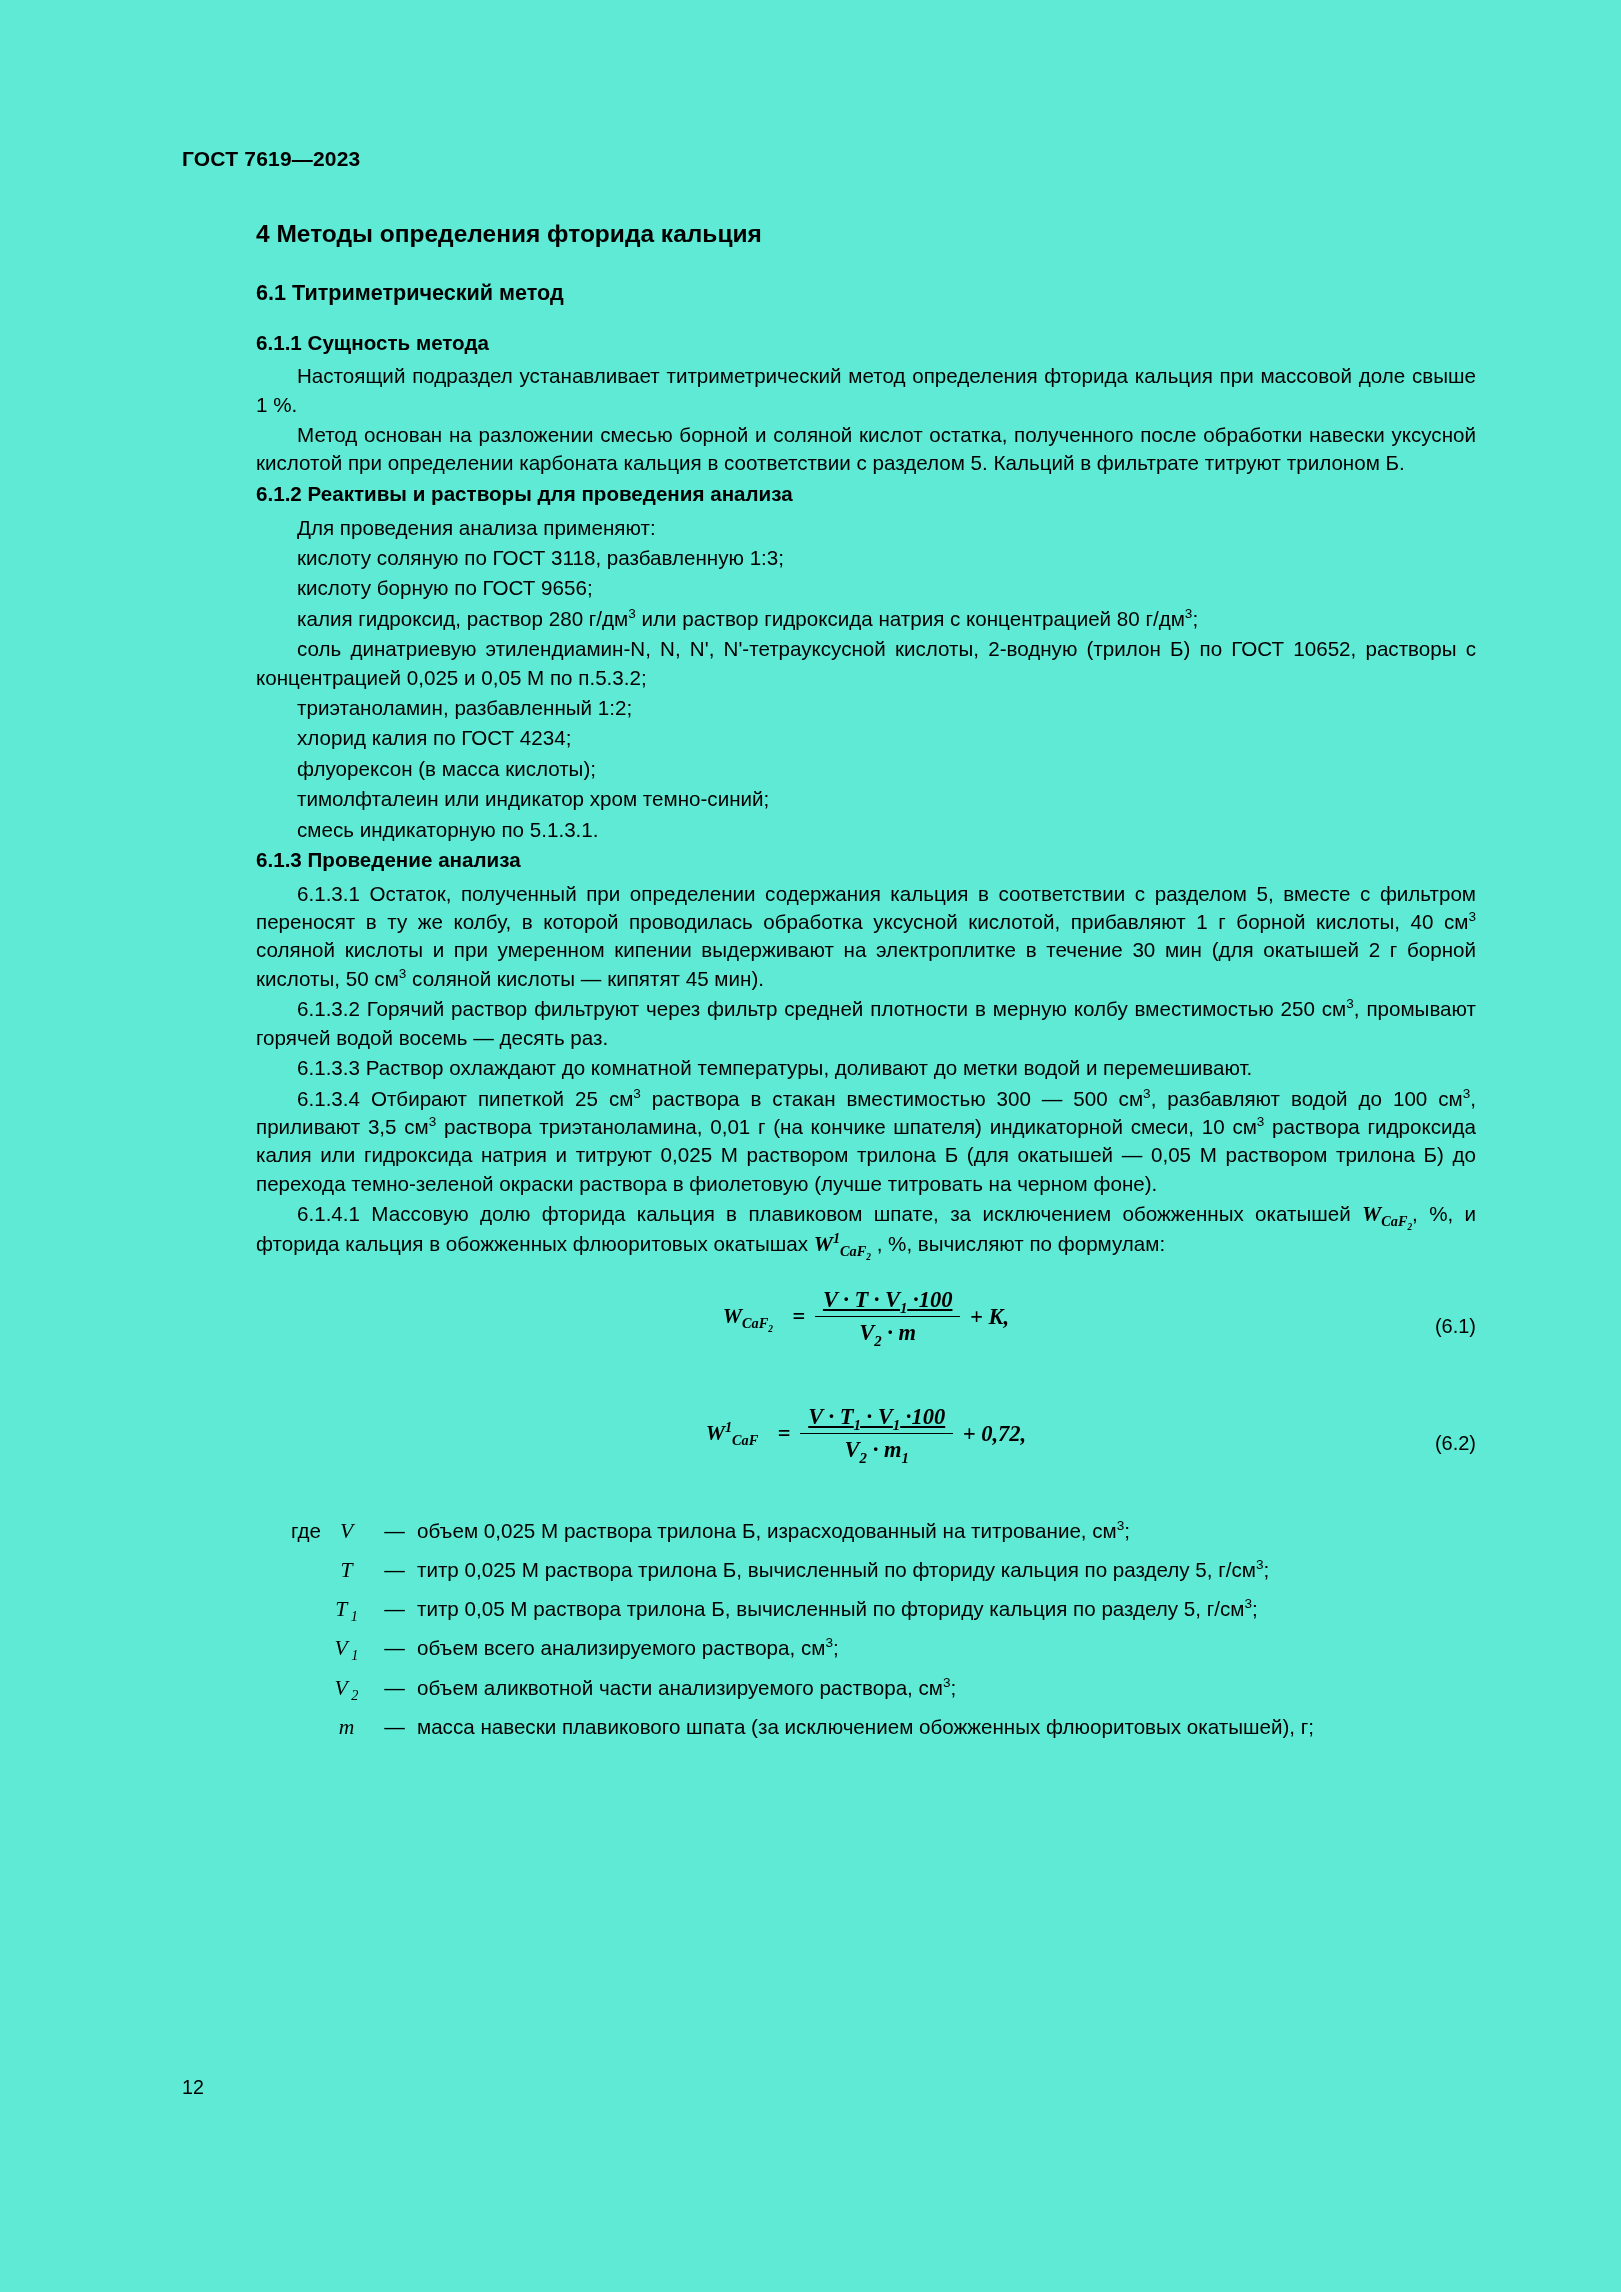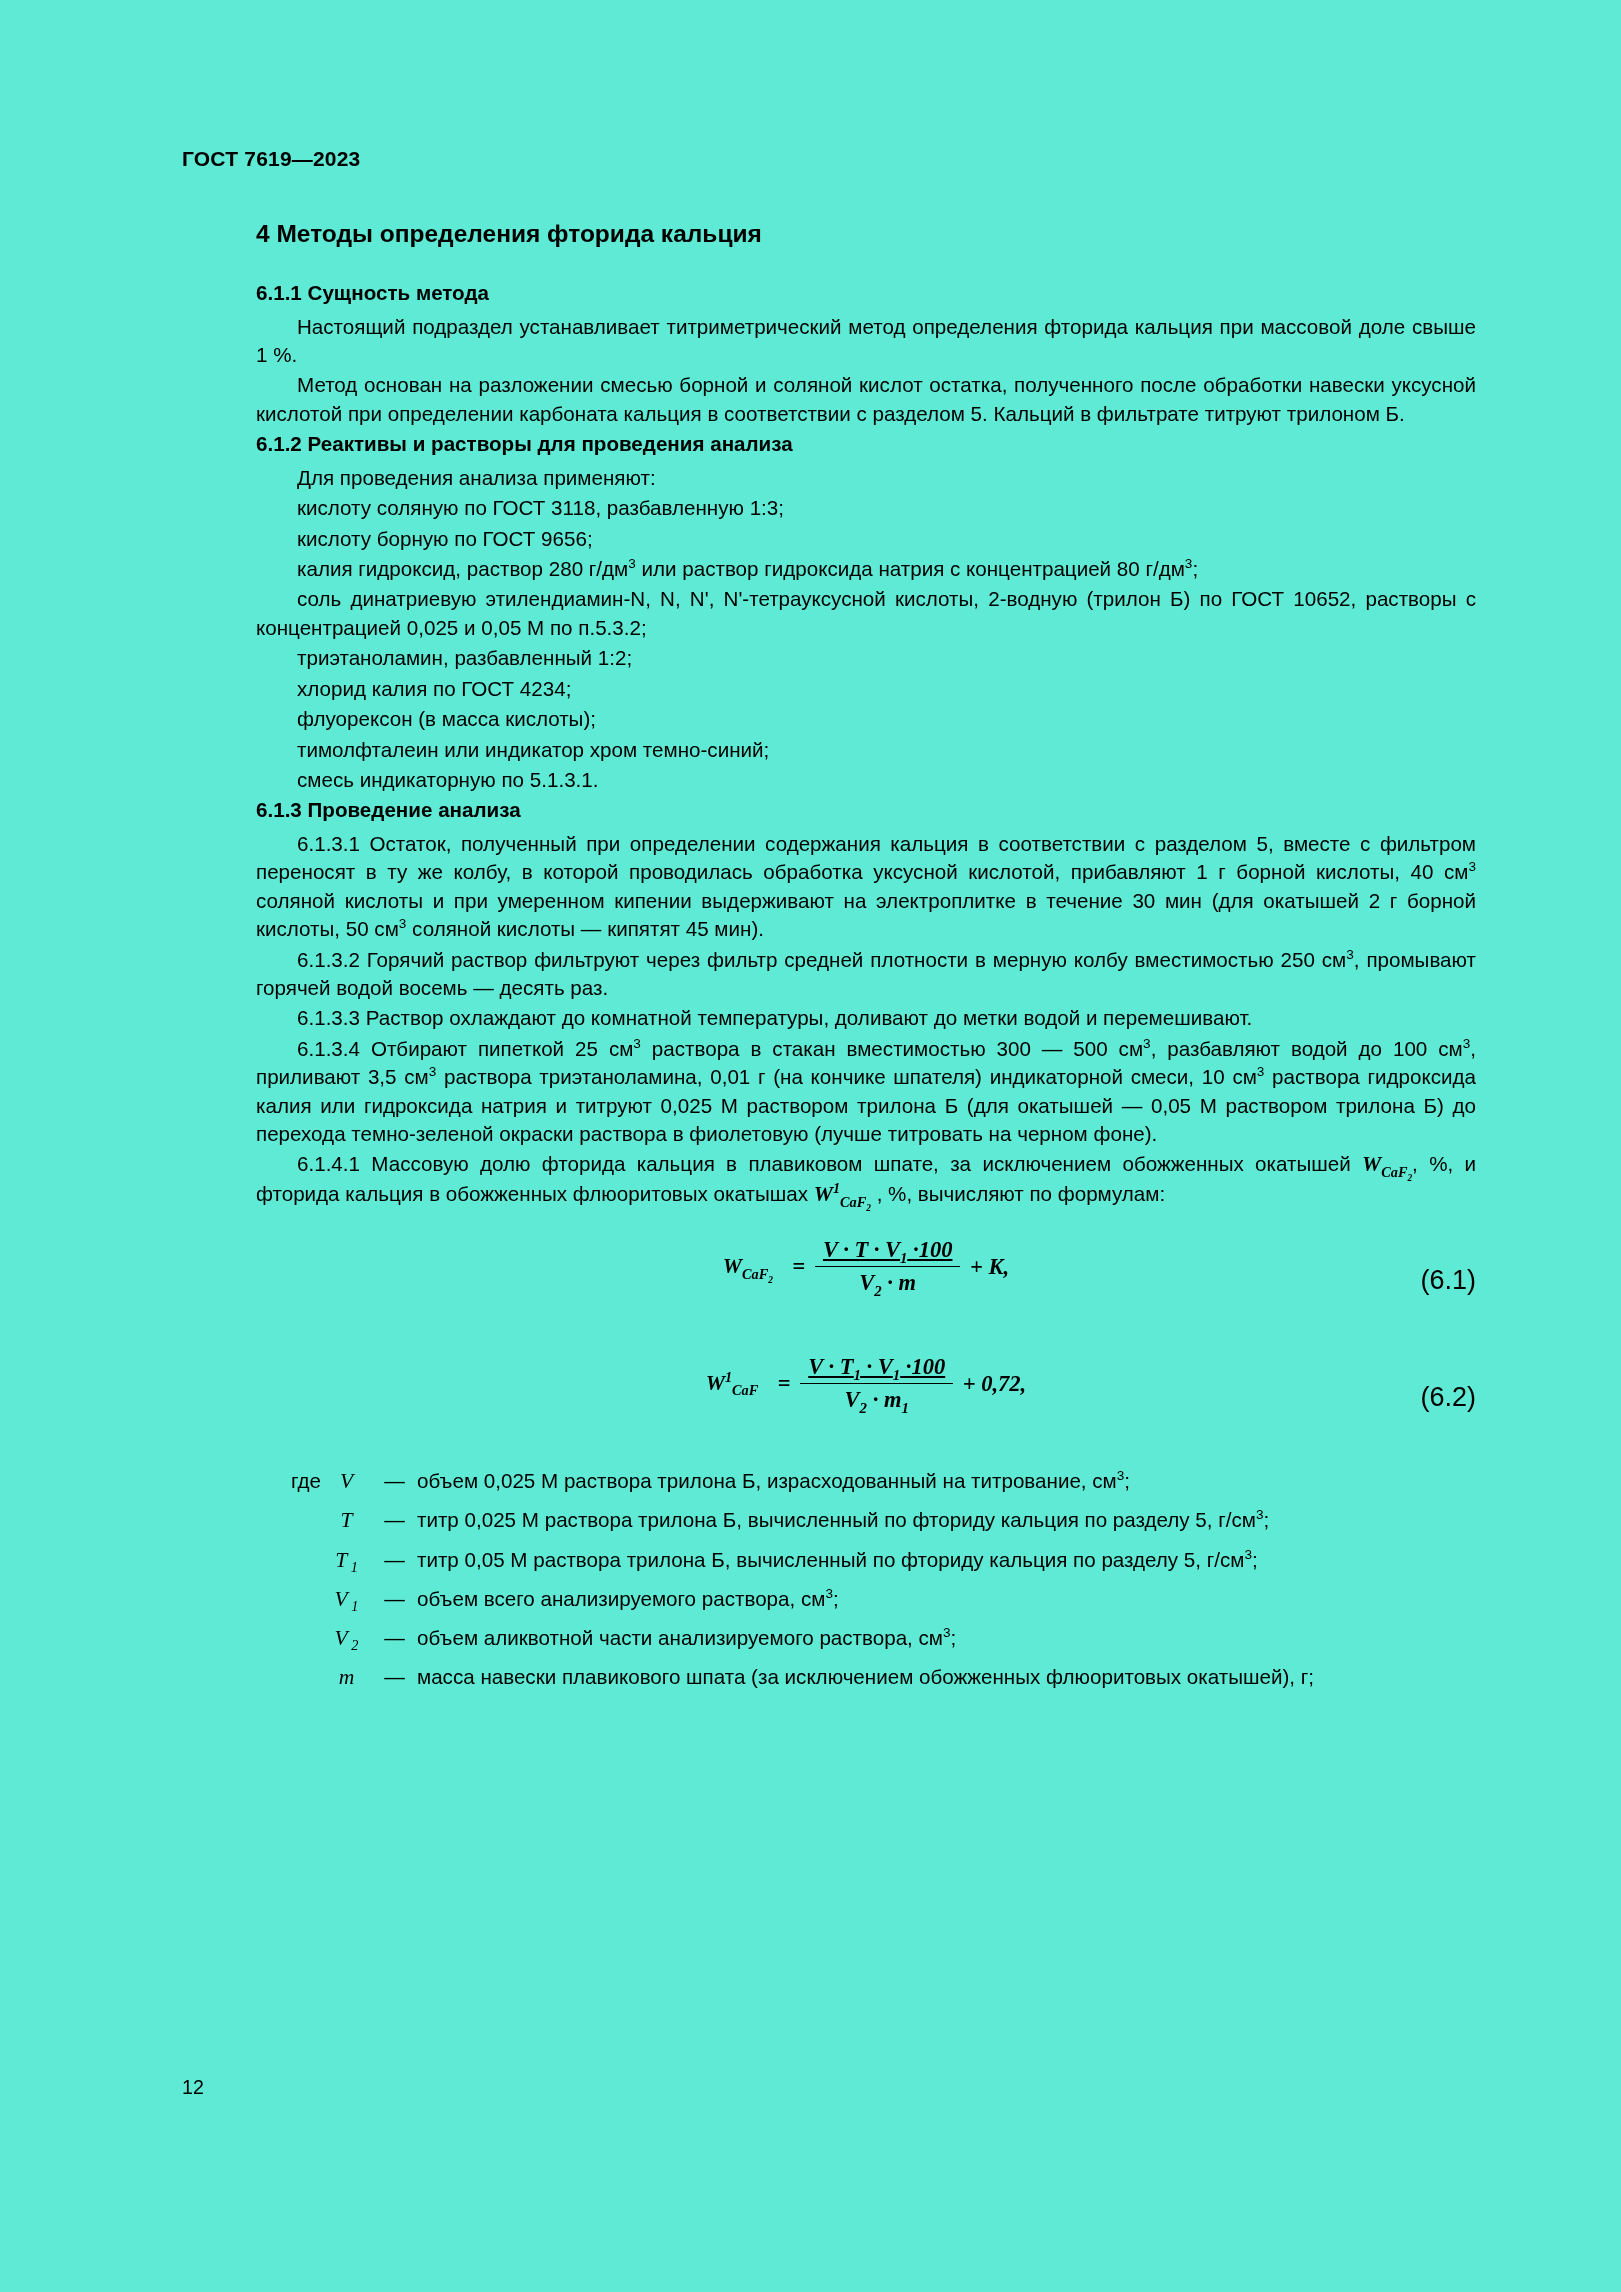--- a/index.html
+++ b/index.html
@@ -127,21 +127,21 @@
     white-space: nowrap;
   }
   .formula .tail {
     margin-left: 9.8px;
     white-space: nowrap;
   }
   .formula-num {
     position: absolute;
     right: 0;
     top: 27.4px;
-    font-size: 27px;
+    font-size: 20px;
     font-family: "Liberation Sans", sans-serif;
     font-style: normal;
     font-weight: normal;
   }
   .where-block {
     margin-top: 24px;
     margin-left: 0;
   }
   table.defs {
     border-collapse: collapse;
@@ -197,20 +197,21 @@
 <div class="page">
 
   <div class="content">
 
     <div class="std-header">ГОСТ 7619—2023</div>
 
     <div class="body-col">
 
       <h1 class="sec-title">4 Методы определения фторида кальция</h1>
 
+      <h2 class="sub-title">6.1 Титриметрический метод</h2>
 
       <h3 class="subsub-title">6.1.1 Сущность метода</h3>
       <p class="para indent">Настоящий подраздел устанавливает титриметрический метод определения фторида кальция при массовой доле свыше 1 %.</p>
       <p class="para indent">Метод основан на разложении смесью борной и соляной кислот остатка, полученного после обработки навески уксусной кислотой при определении карбоната кальция в соответствии с разделом 5. Кальций в фильтрате титруют трилоном Б.</p>
 
       <h3 class="subsub-title">6.1.2 Реактивы и растворы для проведения анализа</h3>
       <p class="para indent">Для проведения анализа применяют:</p>
       <p class="para list-line">кислоту соляную по ГОСТ 3118, разбавленную 1:3;</p>
       <p class="para list-line">кислоту борную по ГОСТ 9656;</p>
       <p class="para list-line">калия гидроксид, раствор 280 г/дм<sup>3</sup> или раствор гидроксида натрия с концентрацией 80 г/дм<sup>3</sup>;</p>

